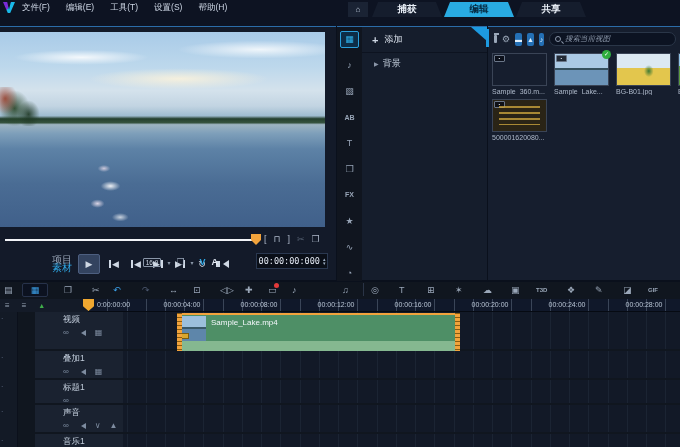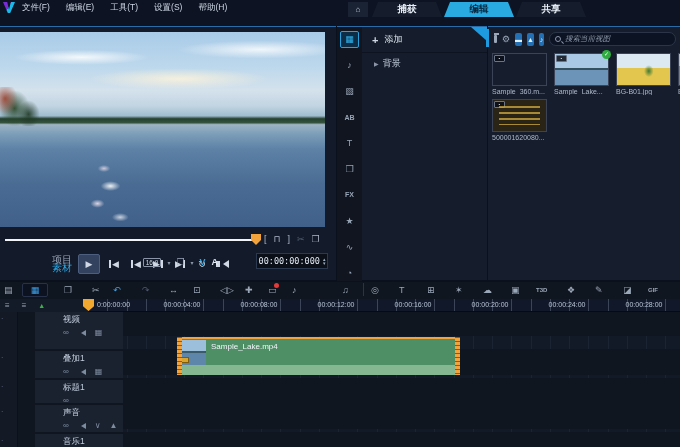--- a/index.html
+++ b/index.html
@@ -153,21 +153,21 @@
 
   .trackrow { position:absolute; left:0; width:680px; }
   .thead { position:absolute; left:0; top:0; bottom:2px; width:88px; background:#1a2230; padding:2px 0 0 28px;margin-left:35px; }
   .tstrip { position:absolute; left:0; top:0; bottom:0; width:18px; background:#131a26;
     border-right:1px solid #0b101b; color:#5d6a80; font-size:7px; padding:3px 0 0 1px; }
   .tname { font-size:8.5px; color:#c2cddb; }
   .ticons { display:flex; gap:9px; margin-top:3px; align-items:center; }
   .ticons span { font-size:8px; color:#7e8ca0; line-height:8px; }
   .spk2 { width:0; height:0; border:3px solid transparent; border-right:5px solid #7e8ca0; }
   .lane { position:absolute; left:88px; right:0; top:0; bottom:2px; background:#121927;
-    background-image:repeating-linear-gradient(90deg,#1b2433 0 1px,transparent 1px 19.25px);margin-top:24px; }
+    background-image:repeating-linear-gradient(90deg,#1b2433 0 1px,transparent 1px 19.25px); }
 
   #clip { position:absolute; left:89px; top:1px; width:283px; height:40px; border:2px solid #f2a33c;
     background:#4e8f66; }
   #clip .lower { position:absolute; left:0; right:0; bottom:0; height:10px; background:#85b890; }
   #clip .cthumb { position:absolute; left:1px; top:1px; width:26px; height:25px;
     background:linear-gradient(180deg,#9cc0dc 0 45%,#3a5a6a 45% 52%,#5e86aa 52% 100%); }
   #clip .cbadge { position:absolute; left:2px; top:18px; width:8px; height:6px; background:#d8a62e;
     border:1px solid #7c5c10; }
   #clip .cname { position:absolute; left:32px; top:3px; font-size:8px; color:#f2f6fa; }
   .handle { position:absolute; top:-2px; bottom:-2px; width:5px; background:#f2a33c;

